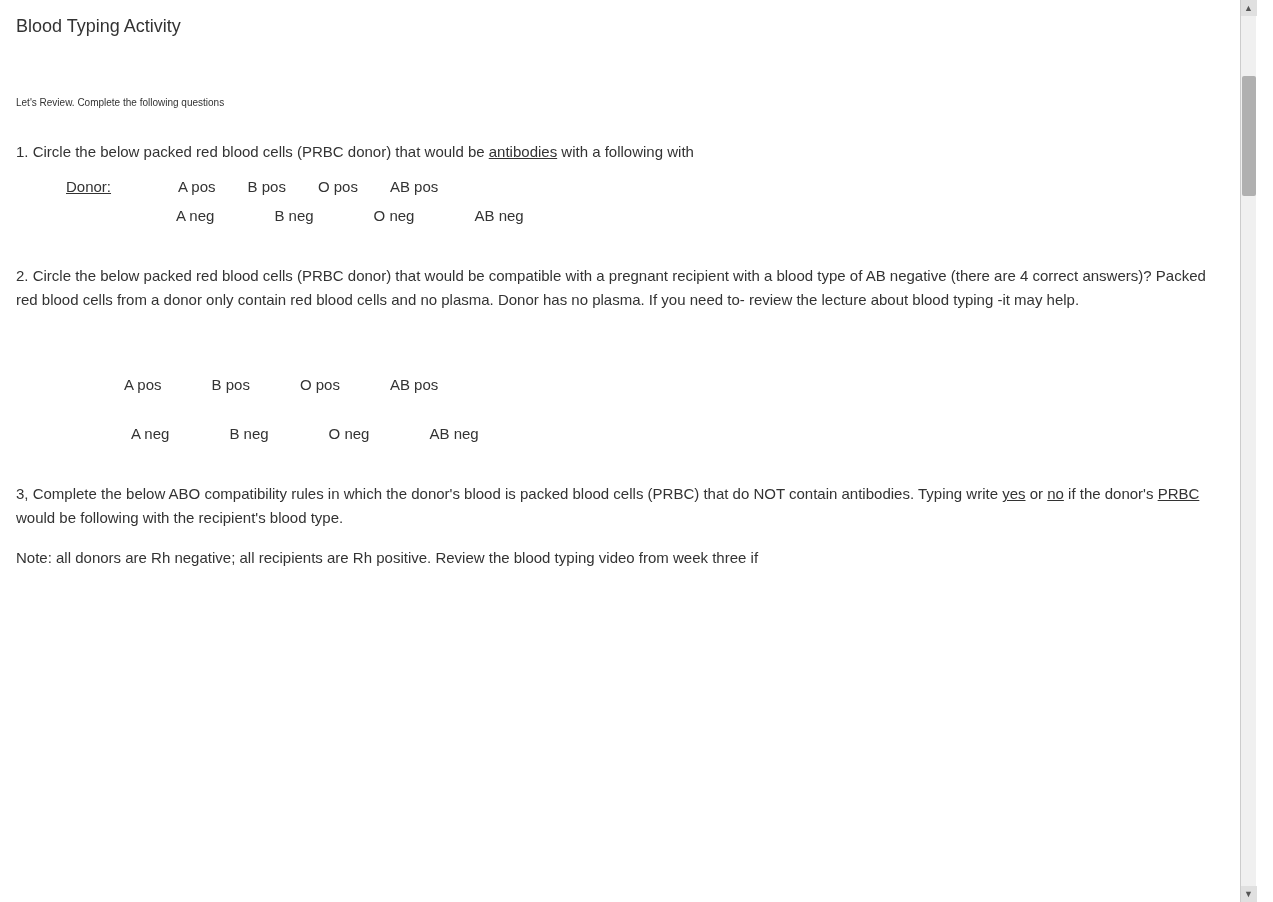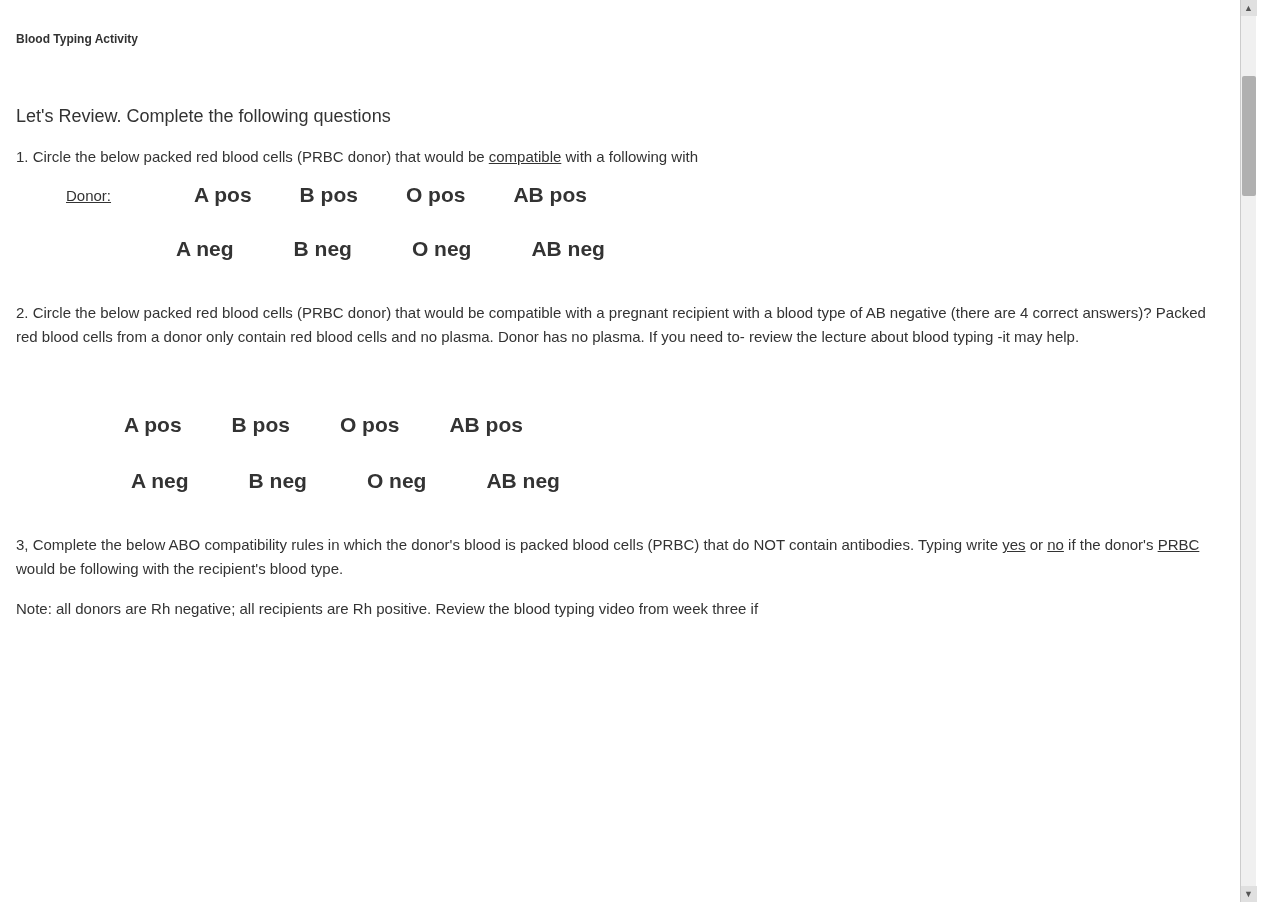--- a/index.html
+++ b/index.html
@@ -79,29 +79,29 @@
       width: 14px;
       height: 120px;
       background: #b0b0b0;
       position: absolute;
       top: 60px;
       left: 1px;
       border-radius: 2px;
     }
 
     .page-title {
-      font-size: 12px;
-      font-weight: bold;
+      font-size: 18px;
+      font-weight: normal;
       margin-bottom: 60px;
-      margin-top: 20px;
+      margin-top: 4px;
     }
 
     .intro-text {
-      margin-bottom: 18px;
-      font-size: 18px;
+      margin-bottom: 32px;
+      font-size: 10px;
     }
 
     .question-block {
       margin-bottom: 40px;
     }
 
     .question-text {
       margin-bottom: 14px;
       line-height: 1.6;
     }
@@ -110,37 +110,36 @@
       display: inline;
     }
 
     .underline-text {
       text-decoration: underline;
     }
 
     .donor-row {
       display: flex;
       align-items: center;
-      gap: 48px;
-      margin-bottom: 30px;
+      gap: 32px;
+      margin-bottom: 12px;
       margin-left: 50px;
     }
 
     .donor-row-2 {
       display: flex;
       align-items: center;
       gap: 60px;
       margin-bottom: 30px;
       margin-left: 160px;
     }
 
     .blood-type-option {
-      font-size: 21px;
+      font-size: 15px;
       cursor: pointer;
-      font-weight: bold;
     }
 
     .donor-label {
       text-decoration: underline;
       font-size: 15px;
       min-width: 80px;
     }
 
     .question-2-options-row1 {
       display: flex;
@@ -176,21 +175,21 @@
 <div class="page-wrapper">
   <div class="content-area">
 
     <h1 class="page-title">Blood Typing Activity</h1>
 
     <p class="intro-text">Let's Review.  Complete the following questions</p>
 
     <div class="question-block">
       <p class="question-text">
         <span class="question-number">1.</span>
-        <span>Circle the below packed red blood cells (PRBC donor) that would be </span><span class="underline-text">compatible</span><span> with a following with</span>
+        <span>Circle the below packed red blood cells (PRBC donor) that would be </span><span class="underline-text">antibodies</span><span> with a following with</span>
       </p>
 
       <div class="donor-row">
         <span class="donor-label">Donor: </span>
         <span class="blood-type-option">A pos</span>
         <span class="blood-type-option">B pos</span>
         <span class="blood-type-option">O pos</span>
         <span class="blood-type-option">AB pos</span>
       </div>
 

